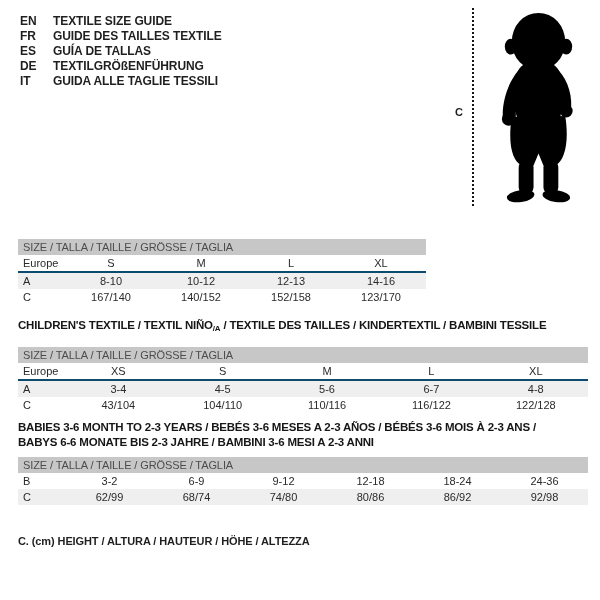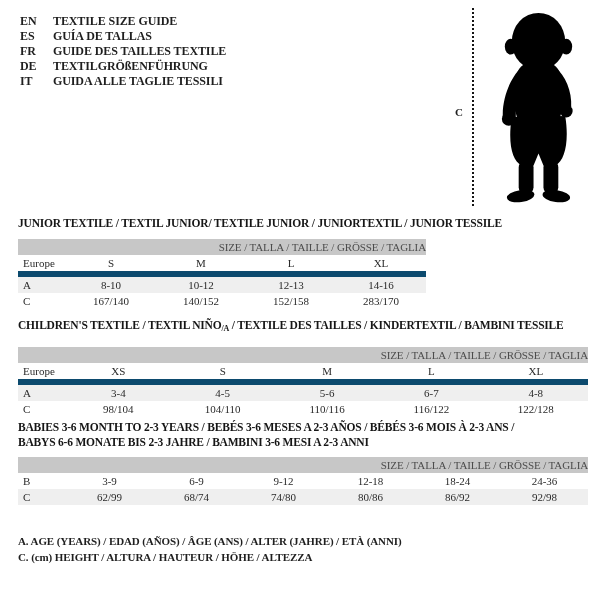--- a/index.html
+++ b/index.html
@@ -1,17 +1,17 @@
 <!DOCTYPE html>
 <html><head>
 <meta charset="utf-8">
 <style>
   html,body{margin:0;padding:0;background:#fff;}
   .page{position:relative;width:591px;height:600px;background:#fff;overflow:hidden;
-        font-family:Liberation Serif, serif;color:#1f1f1f;}
+        font-family:Liberation Sans, sans-serif;color:#1f1f1f;}
 
   
   .lang-block{position:absolute;left:20px;top:14px;}
   .lang-row{display:flex;font-weight:bold;font-size:12px;line-height:15px;letter-spacing:-0.1px;}
   .lang-code{width:33px;flex:0 0 33px;}
 
   
   .fig-line{position:absolute;left:472px;top:8px;height:198px;border-left:2px dotted #141414;}
   .fig-label{position:absolute;left:455px;top:106px;font-size:11px;font-weight:bold;}
   .fig-baby{position:absolute;left:486px;top:5px;width:104px;height:205px;}
@@ -25,23 +25,23 @@
   .title-sub{font-size:8px;vertical-align:-2px;}
 
   
   .tbl-wrap{position:absolute;left:18px;}
   .tbl-junior{top:239px;width:407px;}
   .tbl-children{top:347px;width:570px;}
   .tbl-babies{top:457px;width:570px;}
   table{border-collapse:collapse;table-layout:fixed;width:100%;}
   td{font-size:11px;height:16px;line-height:16px;text-align:center;padding:0;color:#2a2a2a;
      overflow:hidden;white-space:nowrap;}
-  tr.hdr td{background:#c7c7c7;color:#4c4c4c;text-align:right;padding-left:5px;letter-spacing:-0.1px;}
+  tr.hdr td{background:#c7c7c7;color:#4c4c4c;text-align:left;padding-left:5px;letter-spacing:-0.1px;}
   td.rowlabel{text-align:left;padding-left:5px;}
-  tr.divider td{border-bottom:6px solid #0c4a6e;}
+  tr.divider td{border-bottom:2px solid #0c4a6e;}
   tr.shaded td{background:#efefef;}
   col.w-label{width:48px;}
   col.w-j{width:90px;}
   col.w-c{width:104px;}
   col.w-b{width:87px;}
 
   
   .notes{position:absolute;left:18px;top:533px;}
   .note{font-weight:bold;font-size:11px;line-height:16px;letter-spacing:-0.1px;white-space:nowrap;}
 </style>
@@ -49,26 +49,26 @@
 <body>
 
 <div class="page">
 
   <div class="lang-block">
     <div class="lang-row">
       <span class="lang-code">EN</span>
       <span class="lang-label">TEXTILE SIZE GUIDE</span>
     </div>
     <div class="lang-row">
+      <span class="lang-code">FR</span>
+      <span class="lang-label">GUIDE DES TAILLES TEXTILE</span>
+    </div>
+    <div class="lang-row">
       <span class="lang-code">ES</span>
       <span class="lang-label">GUÍA DE TALLAS</span>
-    </div>
-    <div class="lang-row">
-      <span class="lang-code">FR</span>
-      <span class="lang-label">GUIDE DES TAILLES TEXTILE</span>
     </div>
     <div class="lang-row">
       <span class="lang-code">DE</span>
       <span class="lang-label">TEXTILGRÖßENFÜHRUNG</span>
     </div>
     <div class="lang-row">
       <span class="lang-code">IT</span>
       <span class="lang-label">GUIDA ALLE TAGLIE TESSILI</span>
     </div>
   </div>
@@ -86,21 +86,20 @@
       <path d="M70,62 C80,70 87,86 86,102 L75,104 C75,88 70,74 64,66 Z"></path>
       <circle cx="81" cy="106" r="6.5"></circle>
       <path d="M26,112 C22,138 26,156 36,161 L48,161 L53,149 L58,161 L70,161 C80,156 84,136 80,111 Z"></path>
       <rect x="33" y="156" width="15" height="34" rx="7"></rect>
       <rect x="58" y="156" width="15" height="34" rx="7"></rect>
       <ellipse cx="35" cy="192" rx="14" ry="6" transform="rotate(-8 35 192)"></ellipse>
       <ellipse cx="71" cy="192" rx="14" ry="6" transform="rotate(8 71 192)"></ellipse>
     </g>
   </svg>
 
-  <div class="section-title title-junior">JUNIOR TEXTILE / TEXTIL JUNIOR/ TEXTILE JUNIOR / JUNIORTEXTIL / JUNIOR TESSILE</div>
   <div class="tbl-wrap tbl-junior">
     <table>
       <colgroup>
           <col class="w-label">
           <col class="w-j">
           <col class="w-j">
           <col class="w-j">
           <col class="w-j">
         </colgroup>
       <tbody>
@@ -119,21 +118,21 @@
           <td>8-10</td>
           <td>10-12</td>
           <td>12-13</td>
           <td>14-16</td>
         </tr>
         <tr>
           <td class="rowlabel">C</td>
           <td>167/140</td>
           <td>140/152</td>
           <td>152/158</td>
-          <td>283/170</td>
+          <td>123/170</td>
         </tr>
       </tbody>
     </table>
   </div>
 
   <div class="section-title title-children"><span>CHILDREN'S TEXTILE / TEXTIL NIÑO</span><span class="title-sub">/A</span><span> / TEXTILE DES TAILLES / KINDERTEXTIL / BAMBINI TESSILE</span></div>
   <div class="tbl-wrap tbl-children">
     <table>
       <colgroup>
           <col class="w-label">
@@ -158,21 +157,21 @@
         <tr class="shaded">
           <td class="rowlabel">A</td>
           <td>3-4</td>
           <td>4-5</td>
           <td>5-6</td>
           <td>6-7</td>
           <td>4-8</td>
         </tr>
         <tr>
           <td class="rowlabel">C</td>
-          <td>98/104</td>
+          <td>43/104</td>
           <td>104/110</td>
           <td>110/116</td>
           <td>116/122</td>
           <td>122/128</td>
         </tr>
       </tbody>
     </table>
   </div>
 
   <div class="section-title title-babies">
@@ -189,38 +188,37 @@
           <col class="w-b">
           <col class="w-b">
           <col class="w-b">
         </colgroup>
       <tbody>
         <tr class="hdr">
           <td colspan="7">SIZE / TALLA / TAILLE / GRÖSSE / TAGLIA</td>
         </tr>
         <tr>
           <td class="rowlabel">B</td>
-          <td>3-9</td>
+          <td>3-2</td>
           <td>6-9</td>
           <td>9-12</td>
           <td>12-18</td>
           <td>18-24</td>
           <td>24-36</td>
         </tr>
         <tr class="shaded">
           <td class="rowlabel">C</td>
           <td>62/99</td>
           <td>68/74</td>
           <td>74/80</td>
           <td>80/86</td>
           <td>86/92</td>
           <td>92/98</td>
         </tr>
       </tbody>
     </table>
   </div>
 
   <div class="notes">
-    <div class="note">A. AGE (YEARS) / EDAD (AÑOS) / ÂGE (ANS) / ALTER (JAHRE) / ETÀ (ANNI)</div>
     <div class="note">C. (cm) HEIGHT / ALTURA / HAUTEUR / HÖHE / ALTEZZA</div>
   </div>
 
 </div>
 
 </body></html>

